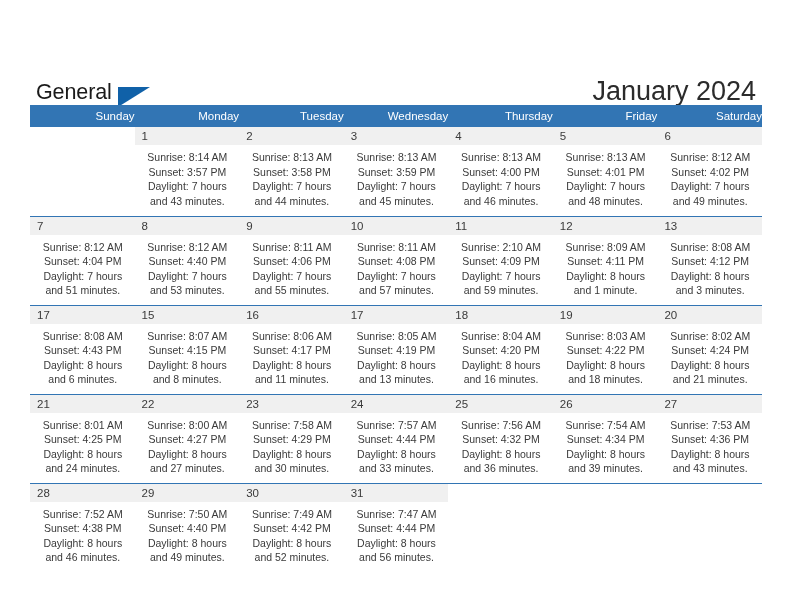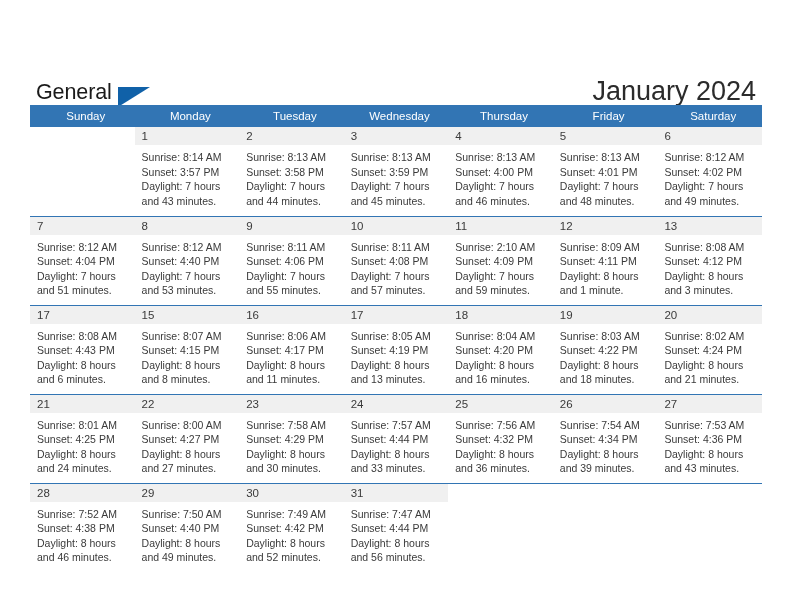--- a/index.html
+++ b/index.html
@@ -93,21 +93,21 @@
   table.cal {
     width: 732px;
     border-collapse: collapse;
     table-layout: fixed;
   }
   table.cal th {
     background: #3275b4;
     color: #ffffff;
     font-size: 11.5px;
     font-weight: normal;
-    text-align: center;
+    text-align: right;
     padding: 5px 0 5px 7px;
     height: 21px;
     border: none;
     font-family: "Liberation Sans", sans-serif;
   }
   td.daycell {
     vertical-align: top;
     padding: 0;
     width: 104.57px;
     border: none;
@@ -125,20 +125,21 @@
     color: #3a3a3a;
     padding-left: 7px;
     font-family: "Liberation Sans", sans-serif;
   }
   .info {
     padding: 5px 6px 0 7px;
     font-size: 10.5px;
     line-height: 14.5px;
     color: #3a3a3a;
     font-family: "Liberation Sans", sans-serif;
+    text-align: center;
   }
   .info div { white-space: nowrap; }
   .cell-empty .daynum { background: #ffffff; }
 </style>
 </head>
 <body>
 
 <div class="page">
 
   <div class="header">

